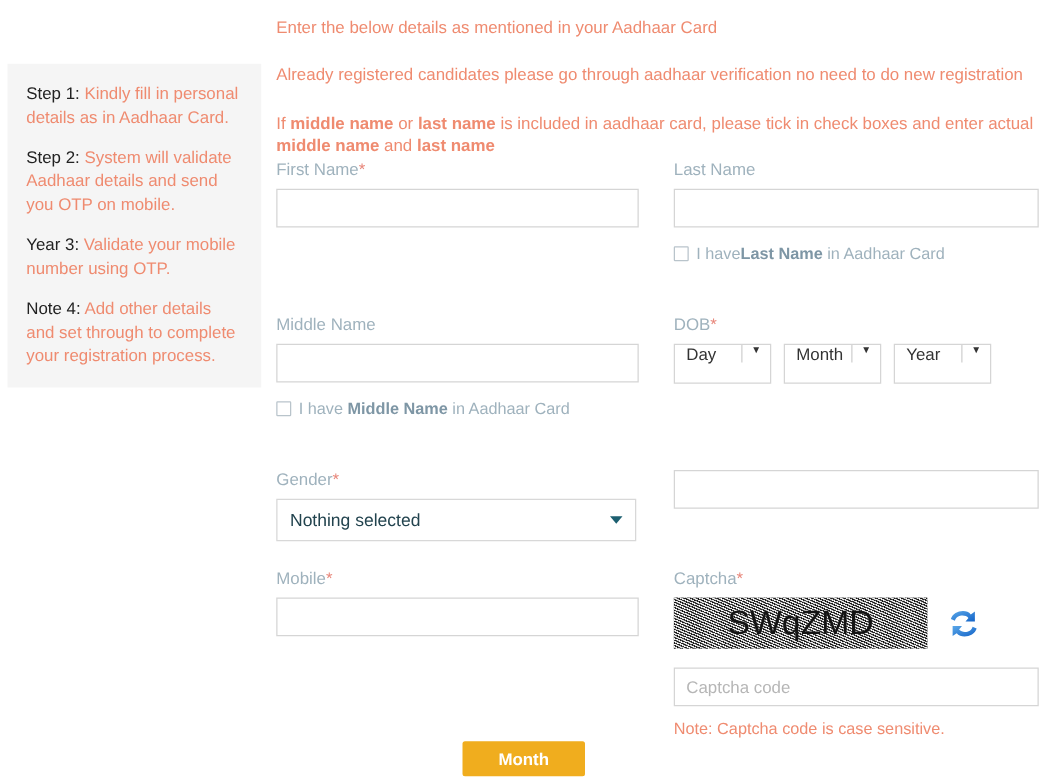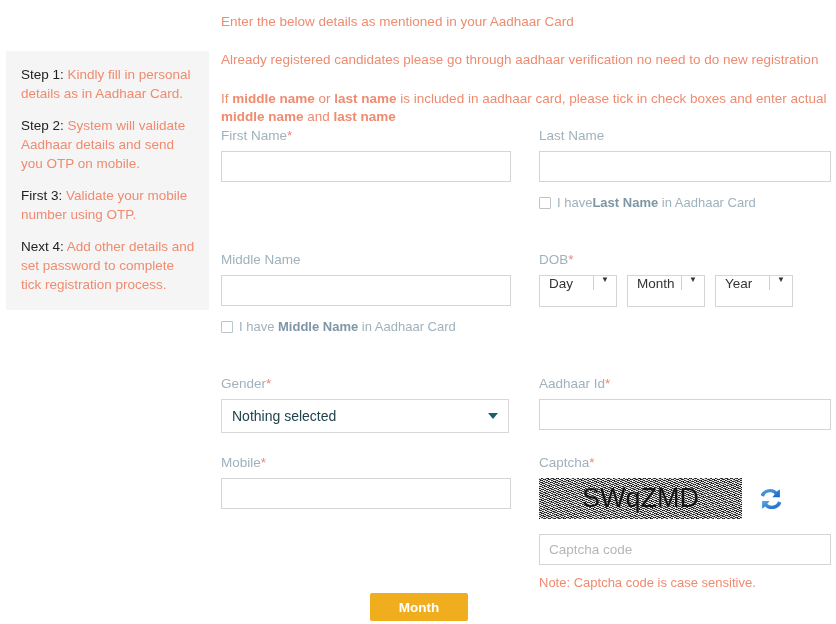--- a/index.html
+++ b/index.html
@@ -196,22 +196,22 @@
 
   <div class="intro">
     <p class="intro-1">Enter the below details as mentioned in your Aadhaar Card</p>
     <p class="intro-2">Already registered candidates please go through aadhaar verification no need to do new registration</p>
     <p class="intro-3"><span>If </span><b>middle name</b><span> or </span><b>last name</b><span> is included in aadhaar card, please tick in check boxes and enter actual </span><b>middle name</b><span> and </span><b>last name</b></p>
   </div>
 
   <div class="sidebar">
     <p class="step"><span class="step-num">Step 1: </span><span>Kindly fill in personal details as in Aadhaar Card.</span></p>
     <p class="step"><span class="step-num">Step 2: </span><span>System will validate Aadhaar details and send you OTP on mobile.</span></p>
-    <p class="step"><span class="step-num">First 3: </span><span>Validate your mobile number using OTP.</span></p>
-    <p class="step"><span class="step-num">Next 4: </span><span>Add other details and set password to complete tick registration process.</span></p>
+    <p class="step"><span class="step-num">Year 3: </span><span>Validate your mobile number using OTP.</span></p>
+    <p class="step"><span class="step-num">Note 4: </span><span>Add other details and set through to complete your registration process.</span></p>
   </div>
 
   <div class="form">
 
     <div class="row" style="height:124px;">
       <div class="col-l">
         <label class="lbl"><span>First Name</span><span class="req">*</span></label>
         <input class="txt" type="text" placeholder="" style="">
       </div>
       <div class="col-r">
@@ -257,21 +257,20 @@
 
     <div class="row" style="height:79px;">
       <div class="col-l">
         <label class="lbl"><span>Gender</span><span class="req">*</span></label>
         <div class="sel-wide">
           <span class="sel-val">Nothing selected</span>
           <span class="caret-tri"></span>
         </div>
       </div>
       <div class="col-r">
-        <label class="lbl"><span>Aadhaar Id</span><span class="req">*</span></label>
         <input class="txt" type="text" placeholder="" style="">
       </div>
     </div>
 
     <div class="row" style="height:140px;">
       <div class="col-l">
         <label class="lbl"><span>Mobile</span><span class="req">*</span></label>
         <input class="txt" type="text" placeholder="" style="">
       </div>
       <div class="col-r">

